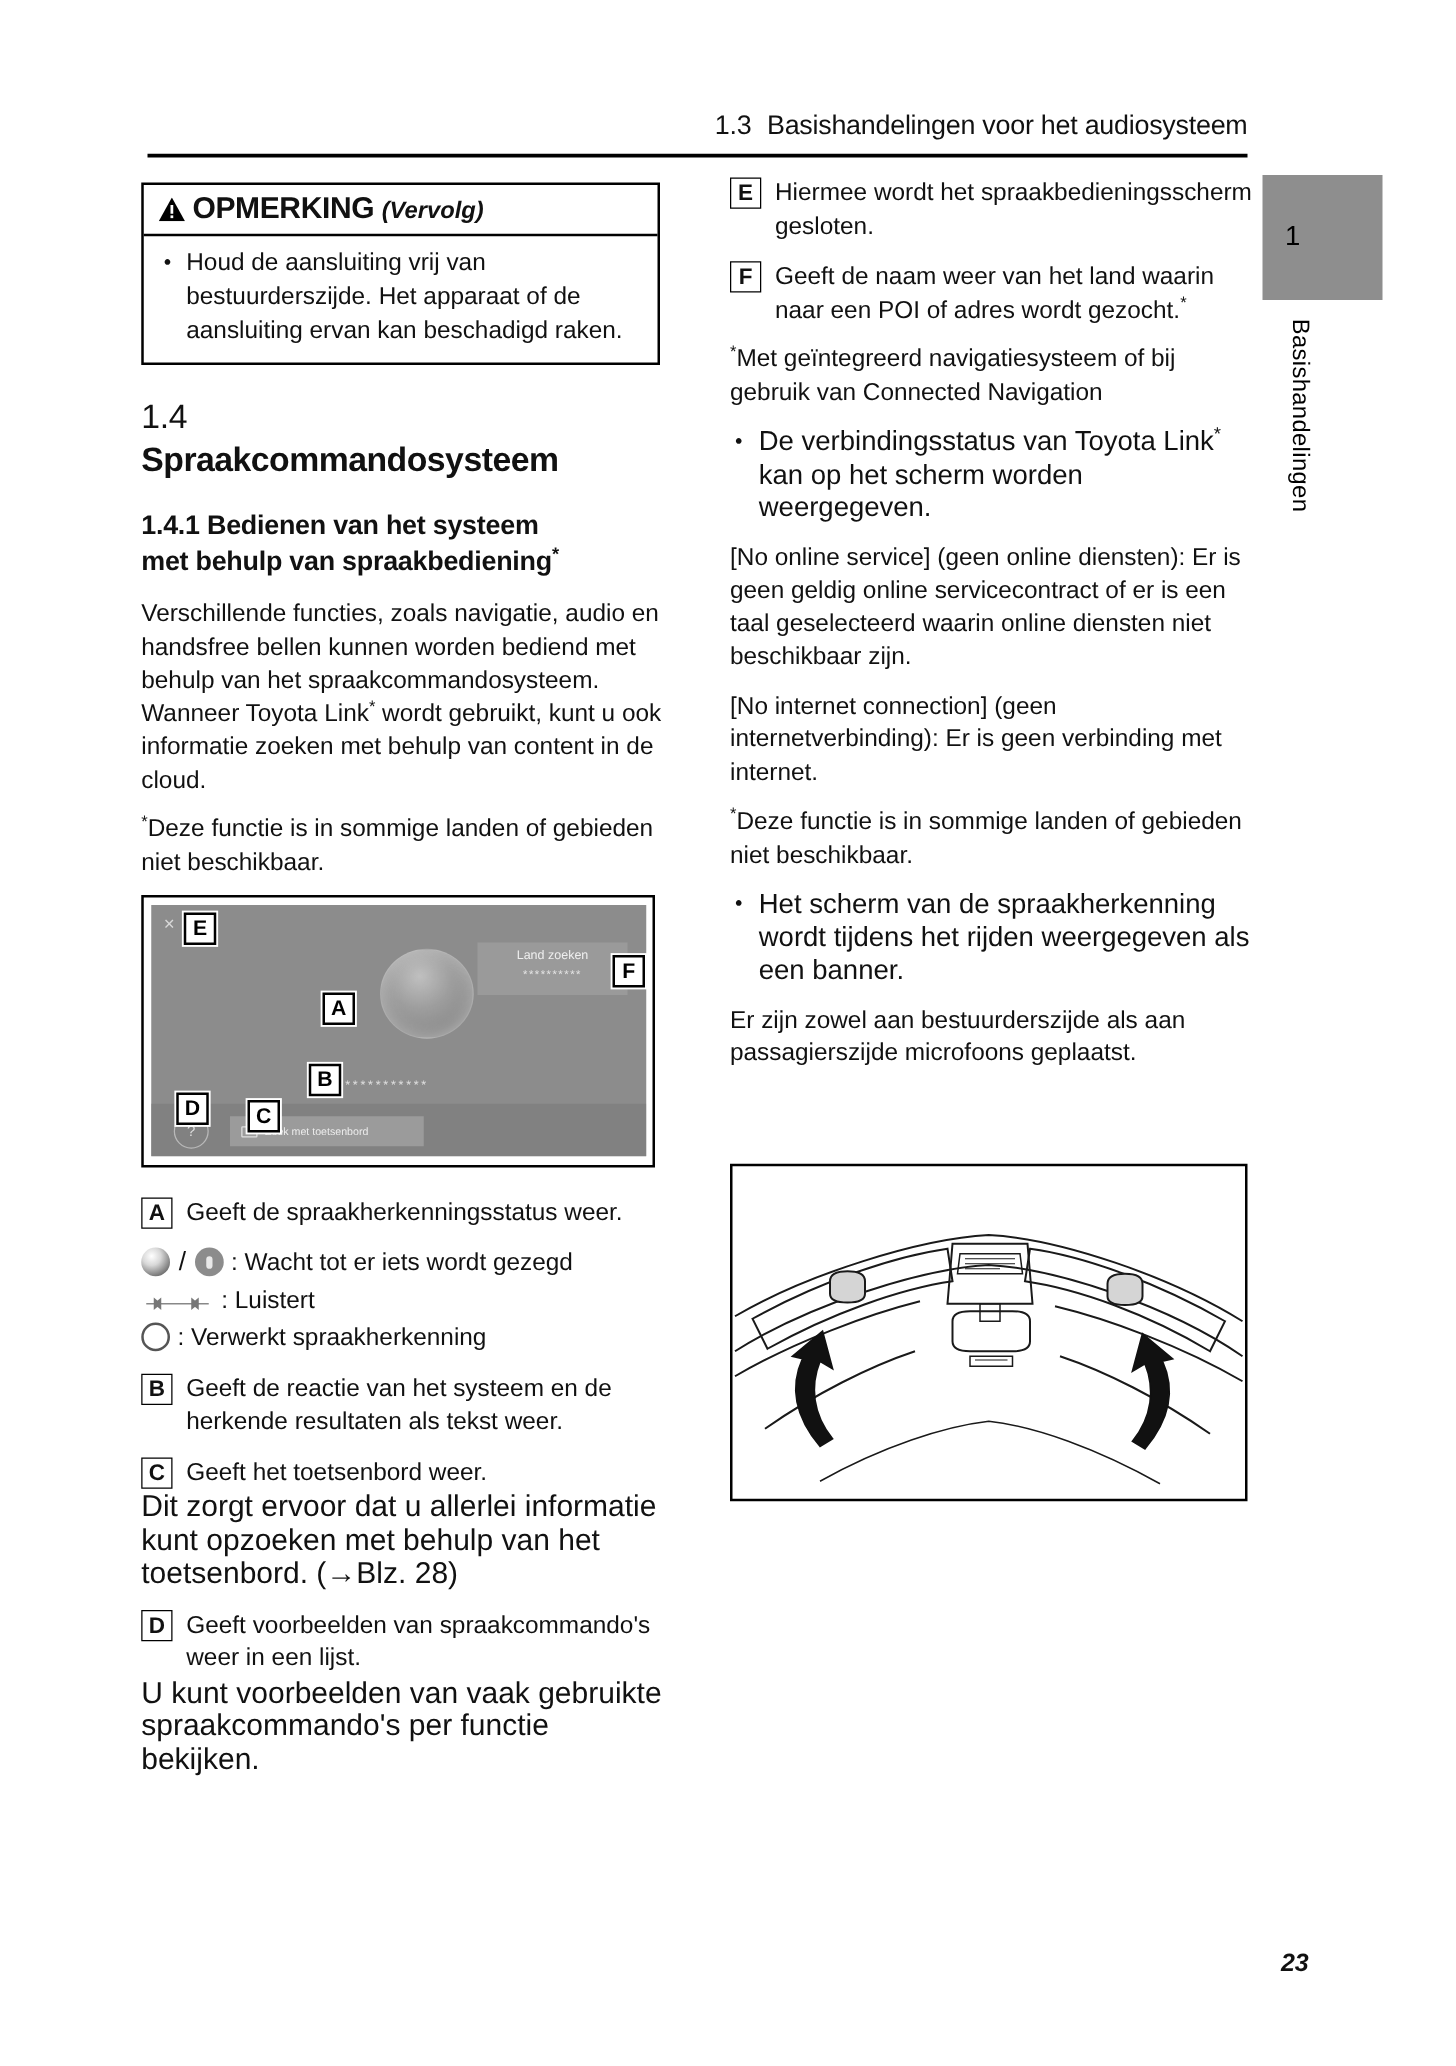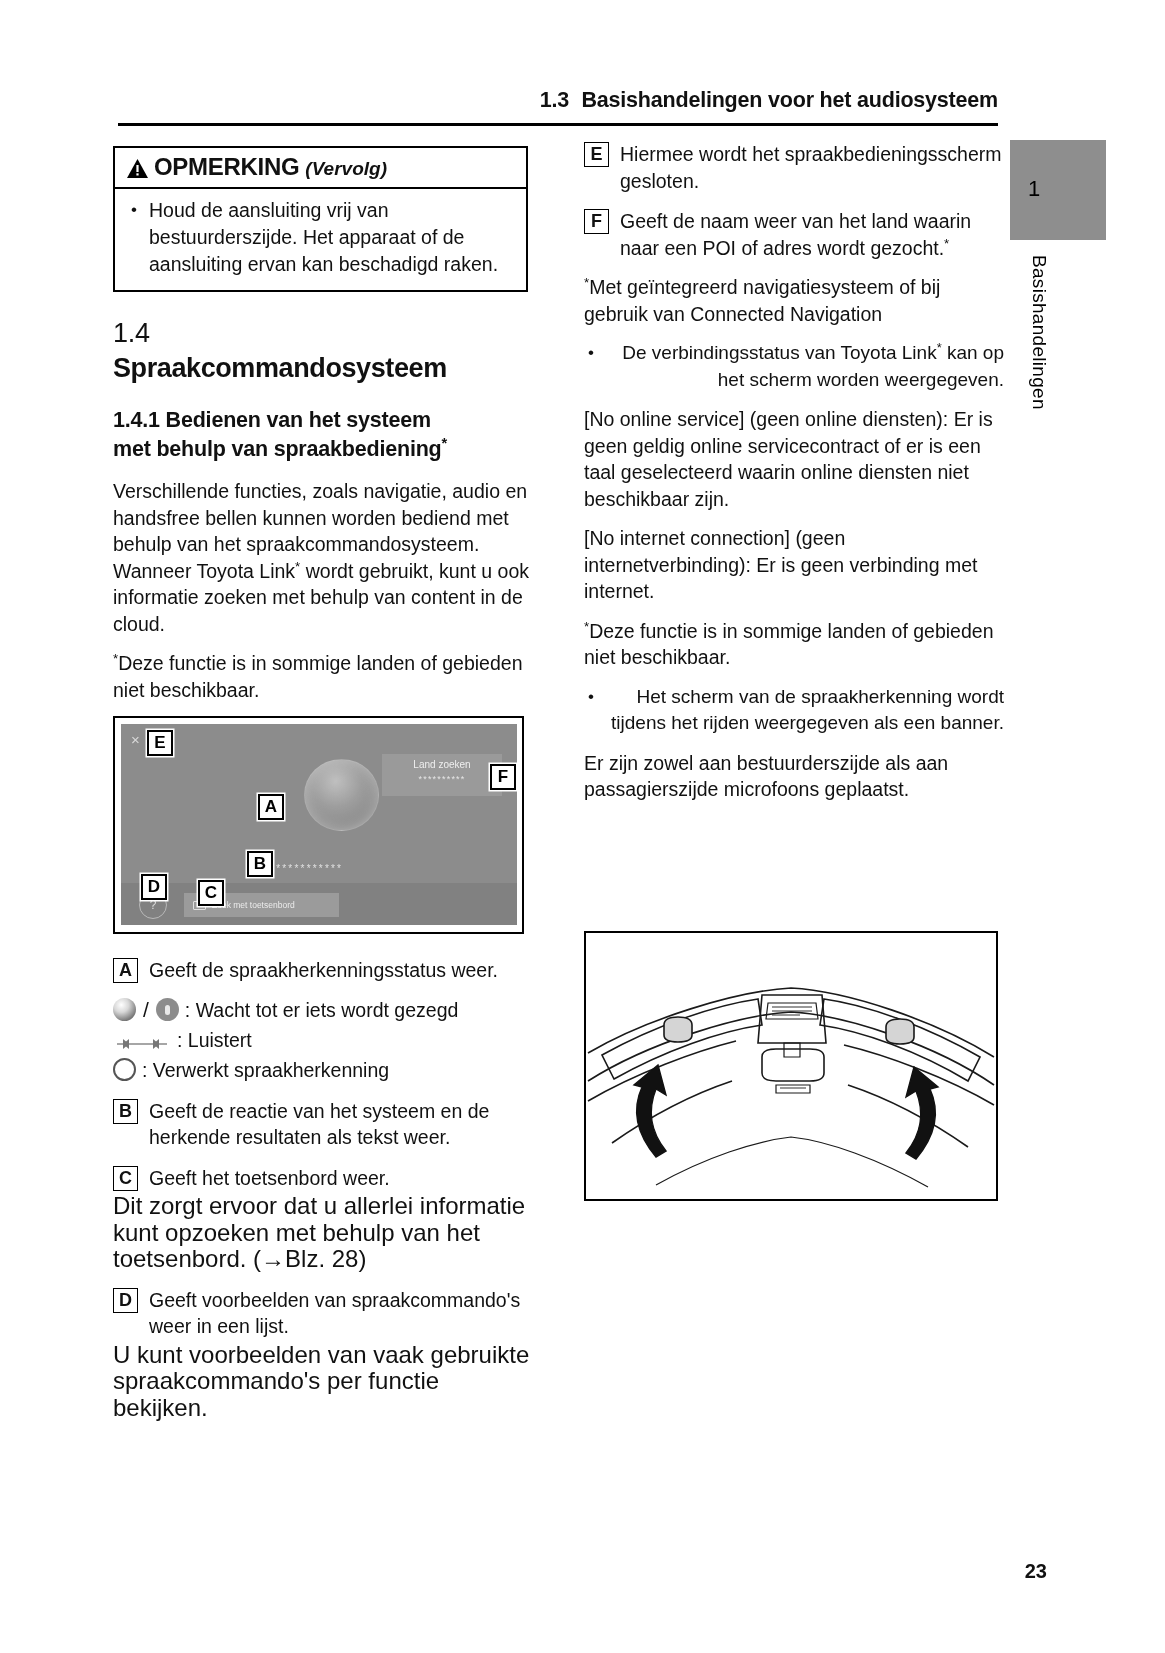--- a/index.html
+++ b/index.html
@@ -12,21 +12,21 @@
     position:relative;
     overflow:hidden;
   }
 
   
   .page-header{
     position:absolute; left:118px; top:88px; width:880px;
     text-align:right;
   }
   .page-header .htext{
-    font-size:21.5px; font-weight:bold; letter-spacing:-0.2px;
+    font-size:21.5px; font-weight:normal; letter-spacing:-0.2px;
     white-space:nowrap;
   }
   .header-rule{
     position:absolute; left:118px; top:123px; width:880px; height:3px;
     background:#000;
   }
 
   
   .chapter-tab{
     position:absolute; left:1010px; top:140px; width:96px; height:100px;
@@ -101,22 +101,22 @@
   .callout{
     display:flex; gap:11px; align-items:flex-start;
     margin-bottom:13px;
   }
   .callout .ctext{ font-size:19.5px; line-height:26.5px; flex:1; padding-top:1px; }
   .callout .cbox{ flex:0 0 auto; margin-top:2px; }
 
   .plain-follow{ font-size:24px; line-height:26.5px; margin:0 0 13px 0; }
 
   .bullet-p{
-    font-size:19px; line-height:26.5px;
-    padding-left:23px; position:relative; margin:0 0 13px 0;text-align:right;
+    font-size:22px; line-height:26.5px;
+    padding-left:23px; position:relative; margin:0 0 13px 0;
   }
   .bullet-p:before{ content:"\2022"; position:absolute; left:4px; top:0; font-size:17px; }
 
   
   .glyphrow{
     display:flex; align-items:center; gap:6px;
     font-size:19.5px; line-height:26px; margin-bottom:4px;
   }
   .g-orb{
     width:23px; height:23px; border-radius:50%;
@@ -205,21 +205,21 @@
   
   .figure-mic{
     position:absolute; left:584px; top:931px;
     width:414px; height:270px;
     border:2px solid #000; background:#fff;
   }
 
   
   .pagenum{
     position:absolute; right:118px; bottom:70px;
-    font-size:20px; font-weight:bold;
+    font-size:20px; font-weight:bold;font-style:italic;
   }
 </style>
 </head>
 <body>
 
 <div class="page-header">
   <span class="htext">1.3</span>
   <span class="htext" style="padding-left:8px;">Basishandelingen voor het audiosysteem</span>
 </div>
 <div class="header-rule"></div>

